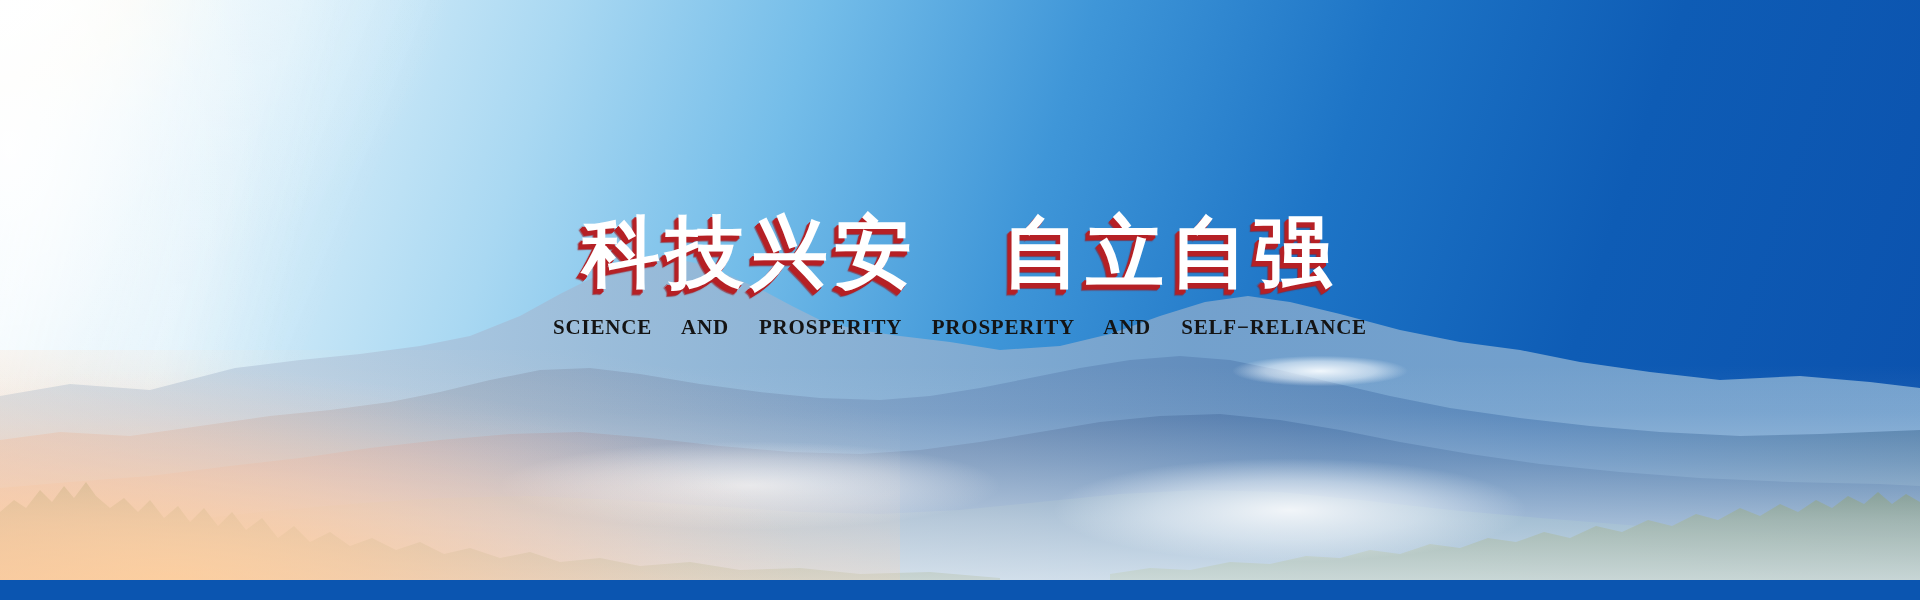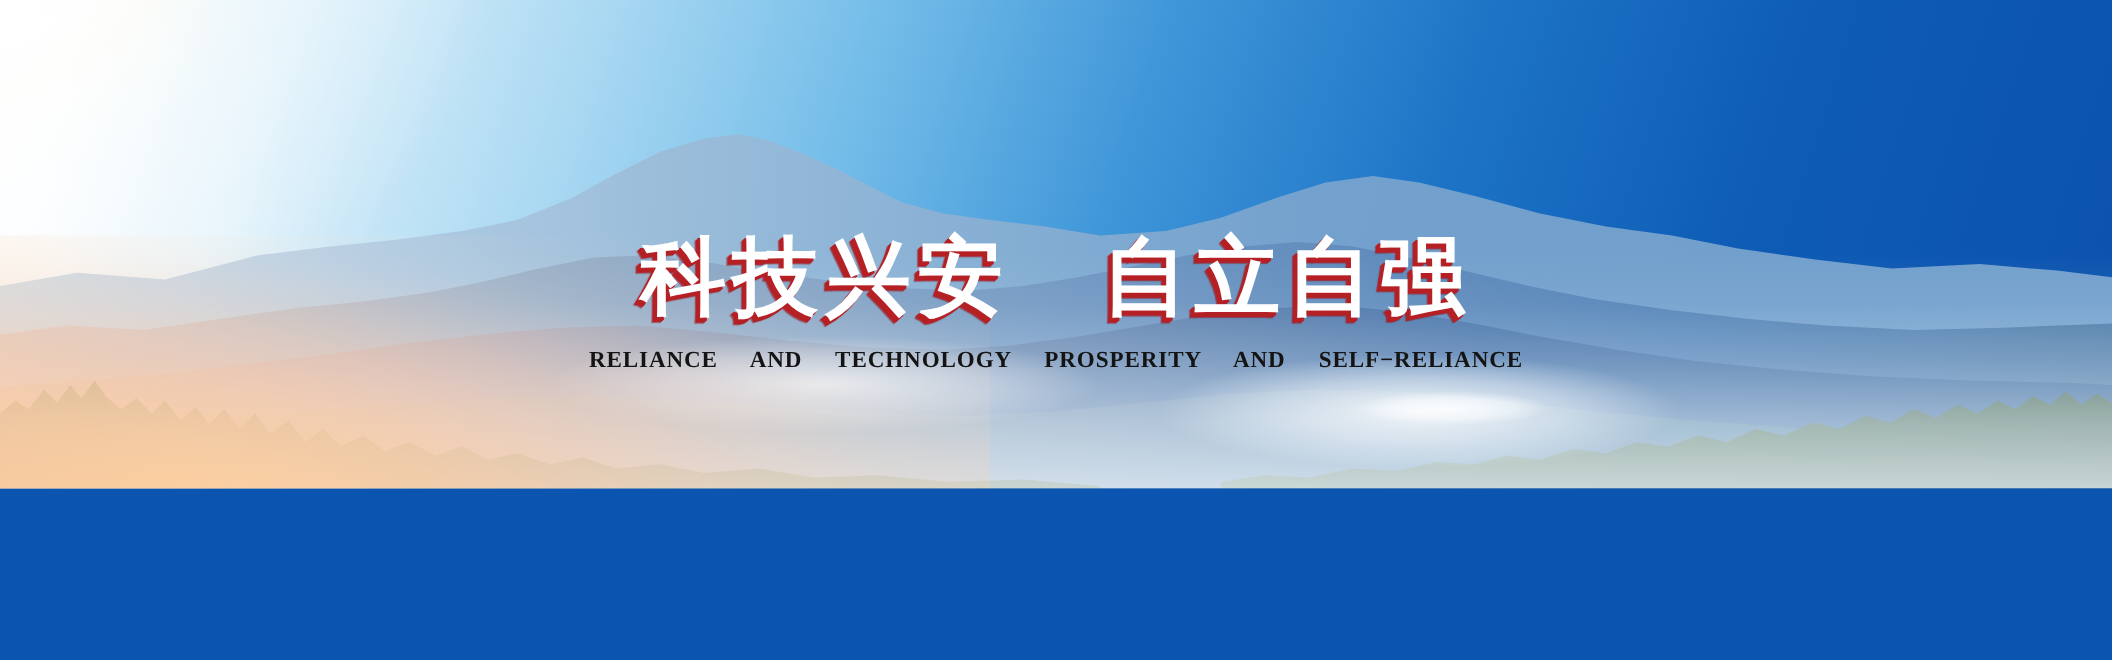--- a/index.html
+++ b/index.html
@@ -4,21 +4,21 @@
 <title>Banner</title>
 <style>
   html, body {
     margin: 0;
     padding: 0;
     background: #0b55b0;
   }
   #banner {
     position: relative;
     width: 1920px;
-    height: 444px;
+    height: 580px;
     overflow: hidden;
     font-family: "Liberation Serif", "DejaVu Serif", serif;
     user-select: none;
   }
 
   
   .layer { position: absolute; inset: 0; }
 
   .sky-base {
     background:
@@ -258,16 +258,16 @@
 
   <div class="ridge-cloud"></div>
   <div class="mist"></div>
   <div class="mist-puff"></div>
   <div class="mist-puff2"></div>
   <div class="warm-haze"></div>
   <div class="warm-haze2"></div>
 
   <div class="text-block">
     <div class="headline">科技兴安　自立自强</div>
-    <div class="subhead">RELIANCE  AND  TECHNOLOGY  PROSPERITY  AND  SELF−RELIANCE</div>
+    <div class="subhead">SCIENCE  AND  PROSPERITY  PROSPERITY  AND  SELF−RELIANCE</div>
   </div>
 
 </div>
 
 </body></html>

